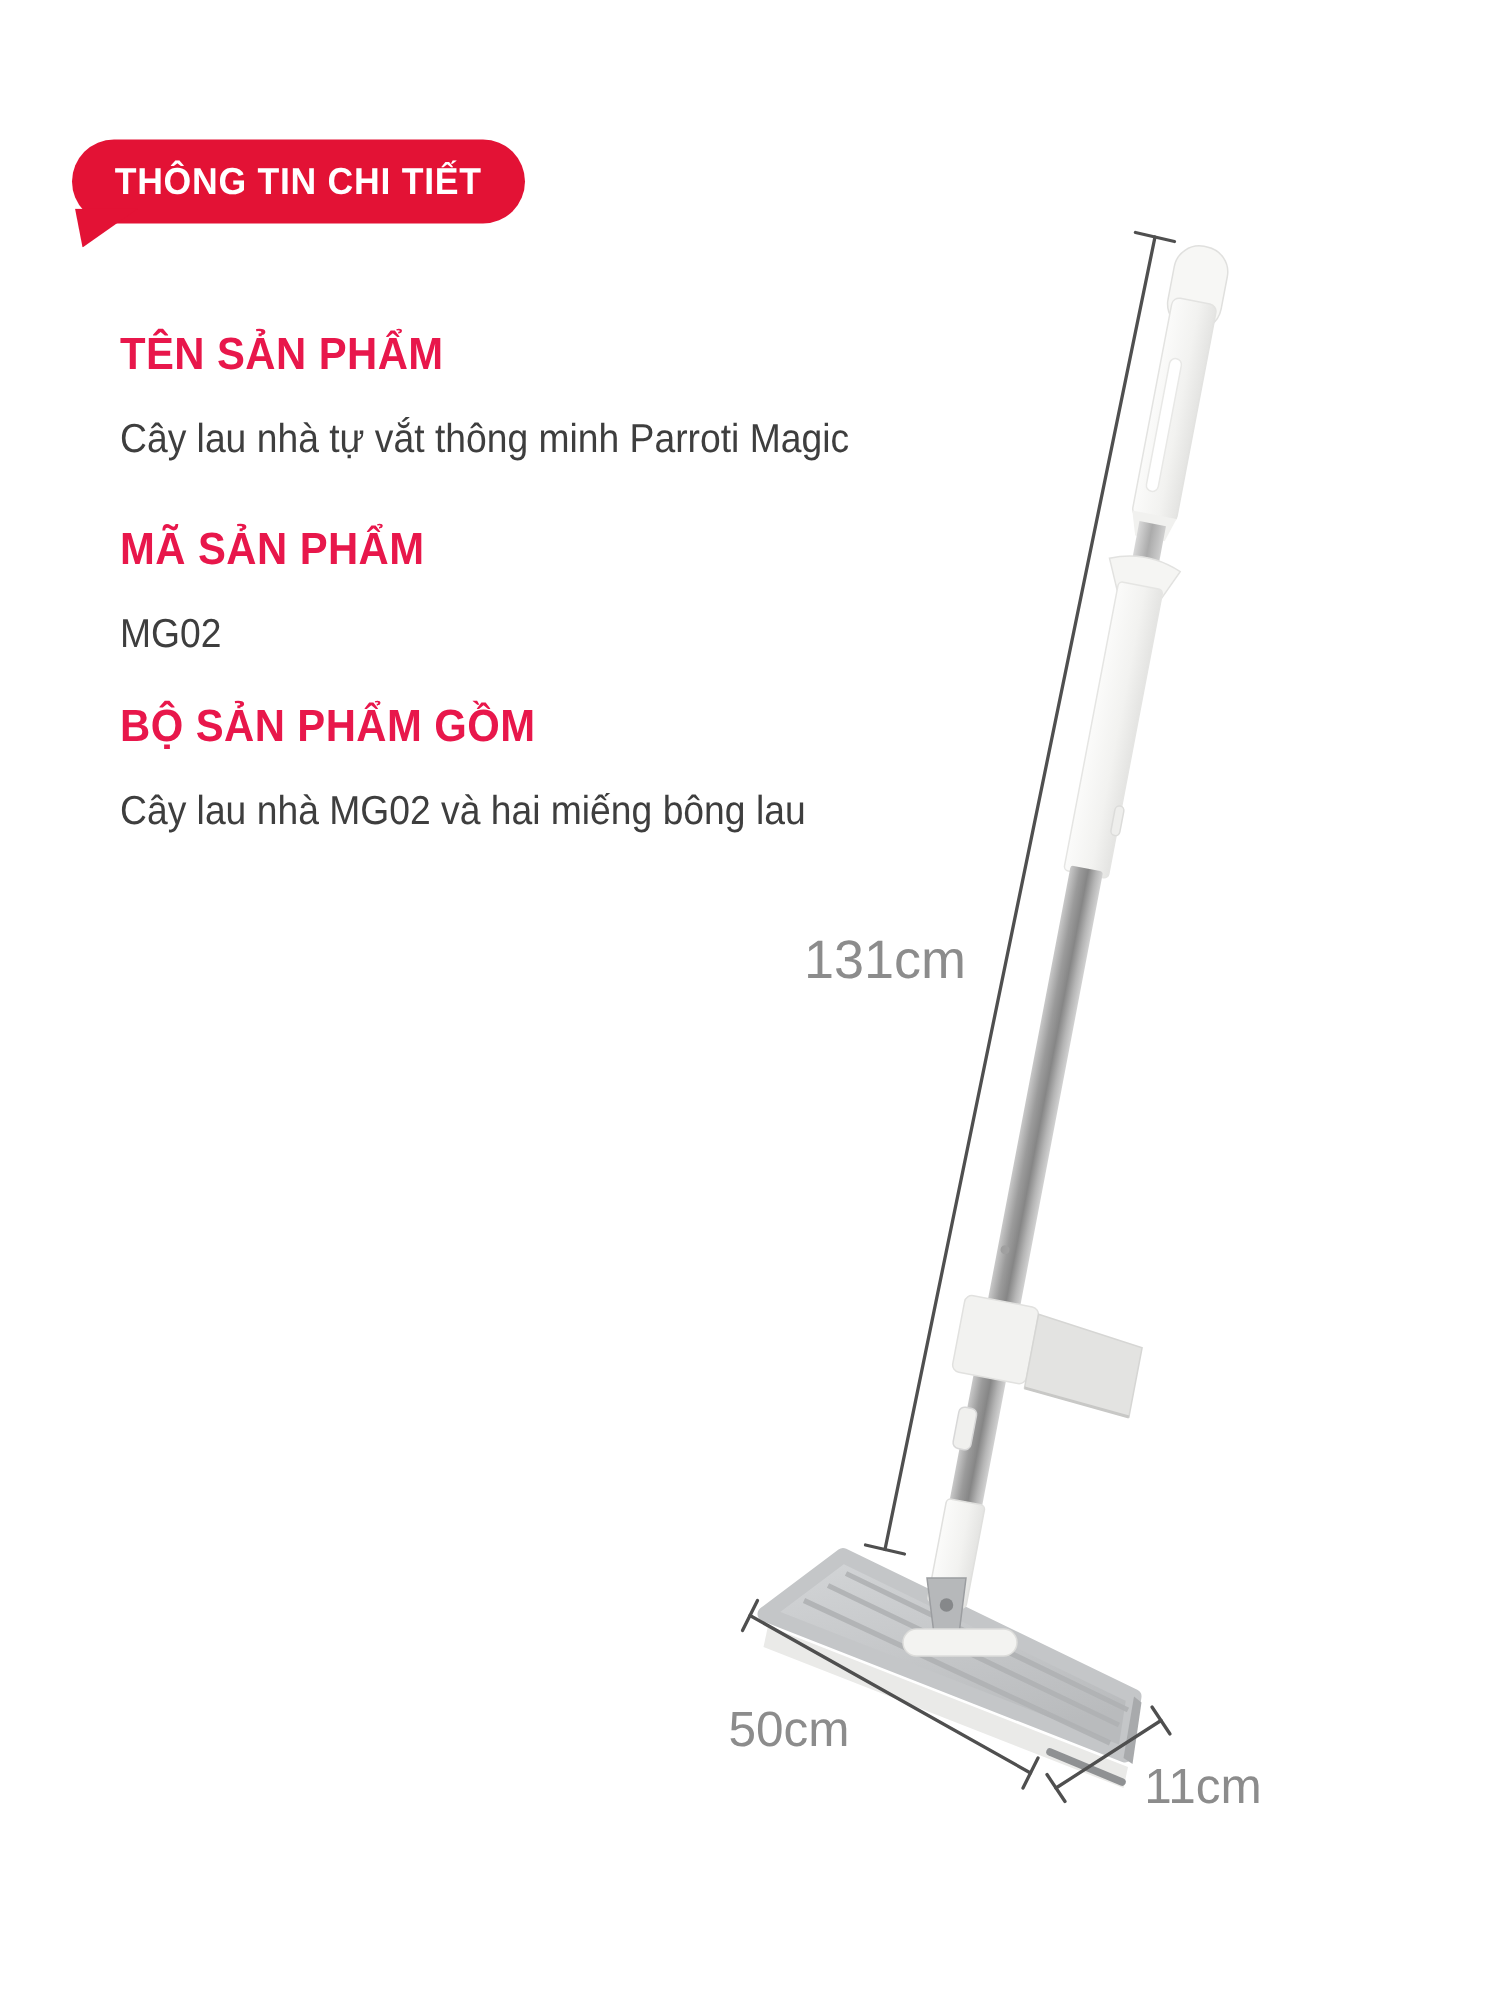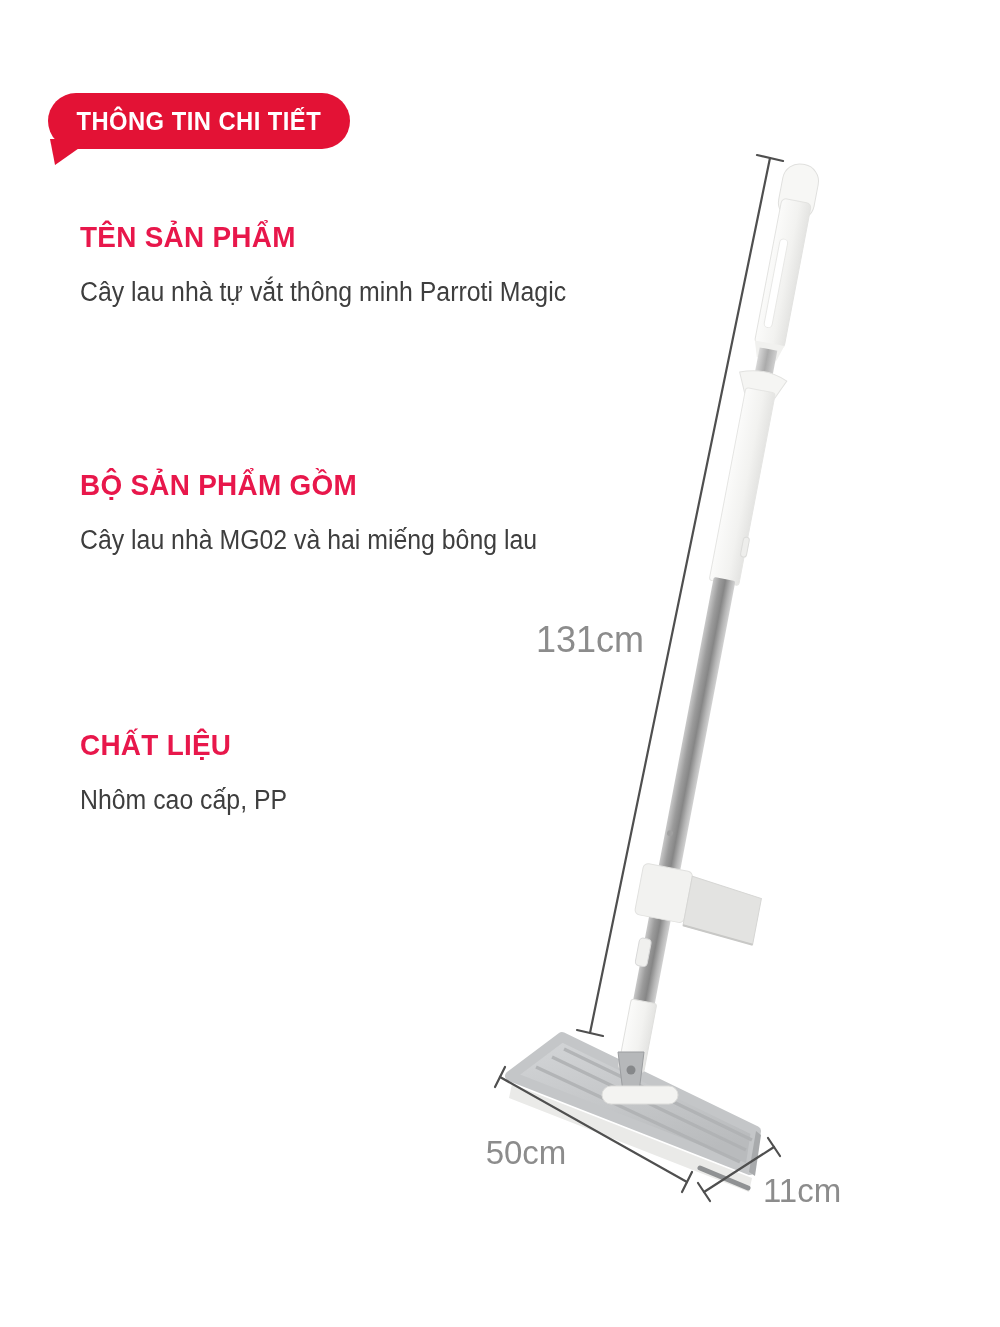--- a/index.html
+++ b/index.html
@@ -48,27 +48,27 @@
 
   <div class="banner">
     <span class="banner-text">THÔNG TIN CHI TIẾT</span>
     <span class="banner-tail"></span>
   </div>
 
   <div class="spec" style="top:220px">
     <h2>TÊN SẢN PHẨM</h2>
     <p>Cây lau nhà tự vắt thông minh Parroti Magic</p>
   </div>
+  <div class="spec" style="top:350px">
+    <h2>MÃ SẢN PHẨM</h2>
+    <p>MG02</p>
+  </div>
   <div class="spec" style="top:468px">
     <h2>BỘ SẢN PHẨM GỒM</h2>
     <p>Cây lau nhà MG02 và hai miếng bông lau</p>
-  </div>
-  <div class="spec" style="top:728px">
-    <h2>CHẤT LIỆU</h2>
-    <p>Nhôm cao cấp, PP</p>
   </div>
 
   <svg class="mop-svg" width="540" height="1110" viewBox="0 0 540 1110">
     <defs>
       <linearGradient id="gradPlate" x1="0" y1="0" x2="0.4" y2="1">
         <stop offset="0" stop-color="#d4d6d8"></stop>
           <stop offset="1" stop-color="#b9bbbd"></stop>
       </linearGradient>
       <linearGradient id="gradDark" x1="0" y1="0" x2="1" y2="0">
         <stop offset="0" stop-color="#c9c9c9"></stop>

